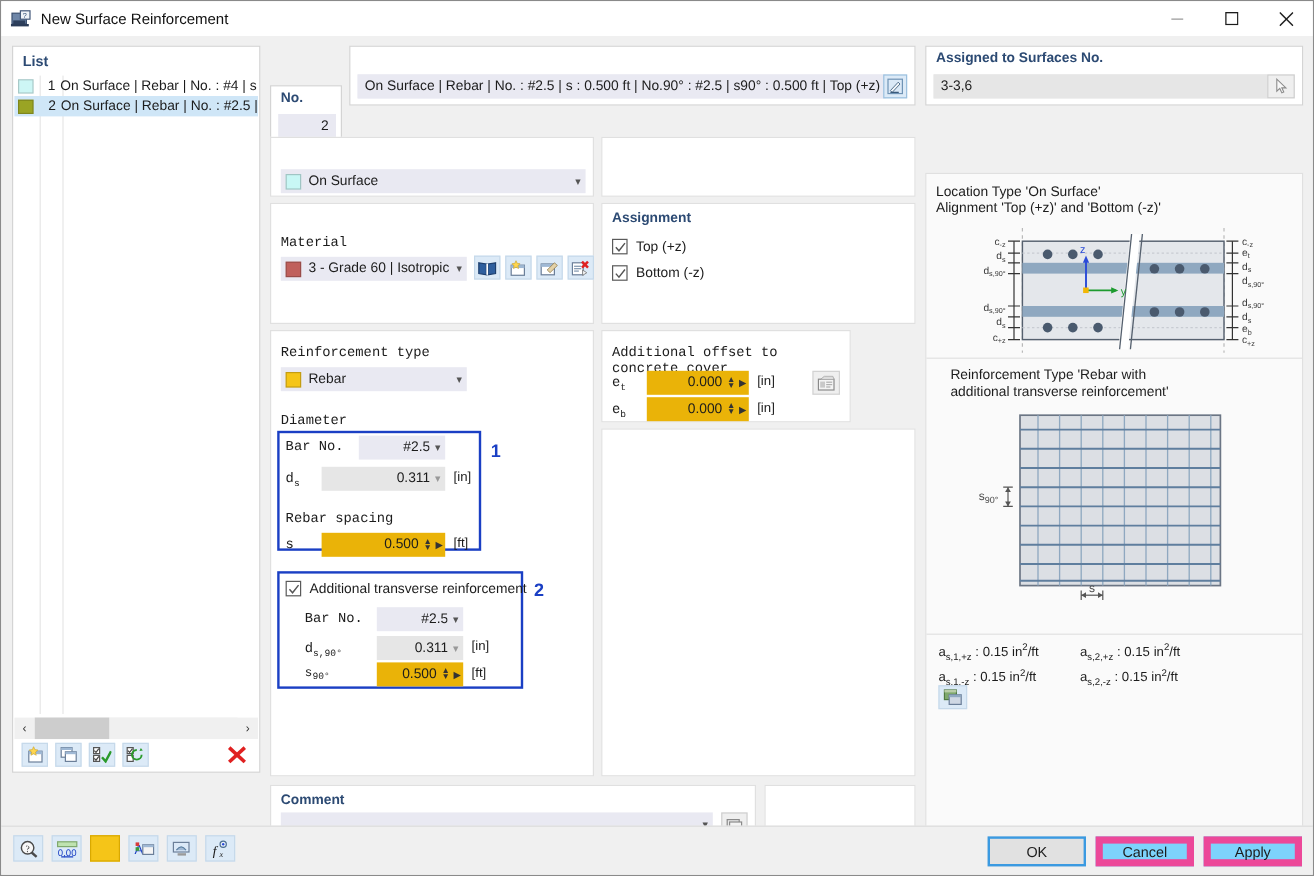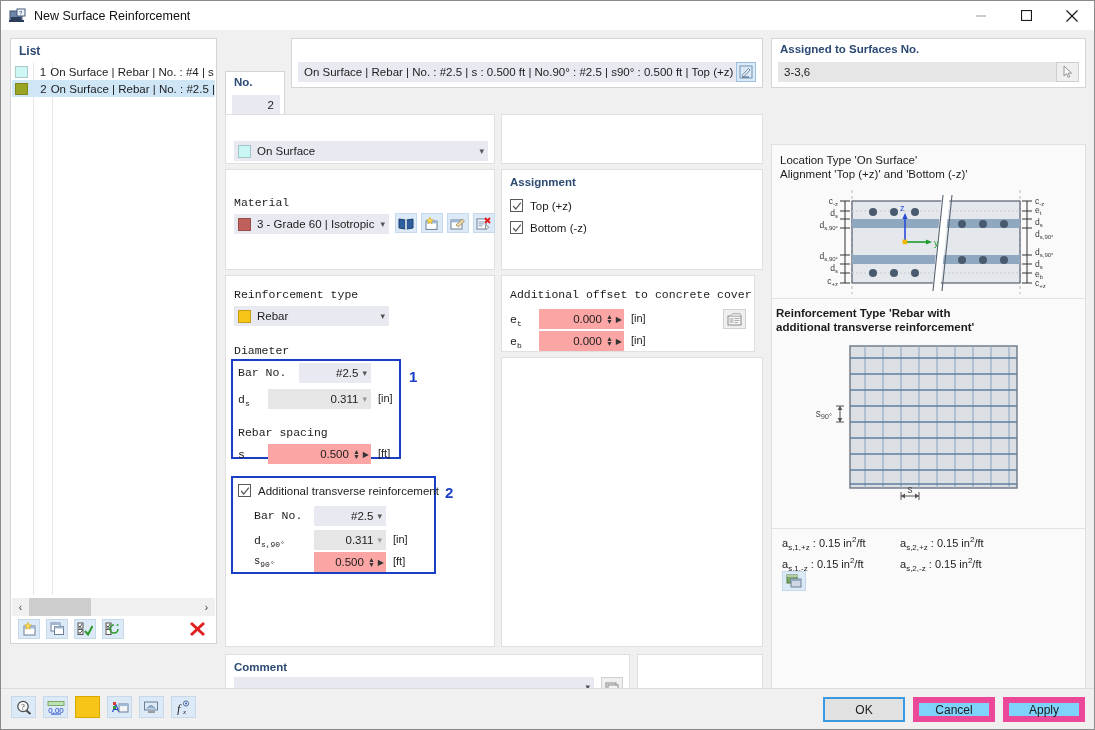--- a/index.html
+++ b/index.html
@@ -69,21 +69,21 @@
   .cpanel { position:absolute; background:#ffffff; border:1px solid #e0e0e0; }
   .cpanel .hdr { font-size:11.5px; font-weight:bold; color:#2c4a73; padding:6px 0 0 8px; }
   .lbl { font-size:11.5px; color:#1c1c1c;font-family:Liberation Mono, monospace; }
 
   .combo { background:#e9e9f2; height:20px; display:flex; align-items:center; padding:0 4px; font-size:11.5px; position:relative; }
   .combo .csw { width:13px; height:13px; margin-right:6px; border:1px solid rgba(0,0,0,.2); flex:none; }
   .combo .cval { flex:1; overflow:hidden; white-space:nowrap; }
   .combo .carrow { color:#555; font-size:9px; margin-left:4px; }
   .combo.gray { background:#e6e6e6; }
 
-  .numfield { background:#fca5a5; height:20px; display:flex; align-items:center; justify-content:flex-end; padding:0 2px 0 5px; font-size:11.5px; }
+  .numfield { background:#eab308; height:20px; display:flex; align-items:center; justify-content:flex-end; padding:0 2px 0 5px; font-size:11.5px; }
   .spin { display:flex; flex-direction:column; margin-left:4px; line-height:5px; font-size:7px; color:#333; }
   .play { margin-left:3px; font-size:8px; color:#333; }
 
   .chk { width:13px; height:13px; border:1px solid #5a5a5a; background:#fff; display:inline-flex; align-items:center; justify-content:center; flex:none; }
   .chkrow { display:flex; align-items:center; gap:7px; font-size:11.5px; }
 
   .callout { position:absolute; border:2px solid #1a3fc4; }
   .calnum { position:absolute; color:#1a3fc4; font-weight:bold; font-size:15px; }
 
   .unit { font-size:11px; color:#1c1c1c; }
@@ -387,21 +387,21 @@
       <div class="chkrow" style="position:absolute; left:8px; top:51px;">
         <span class="chk">
           <svg width="10" height="10" viewBox="0 0 10 10">
               <path d="M1.2 5 L3.8 8 L8.8 1.6" stroke="#555" fill="none" stroke-width="1.2"></path>
             </svg>
         </span>
         <span>Bottom (-z)</span>
       </div>
     </div>
 
-    <div class="cpanel" style="left:500px; top:245px; width:254px; height:77px;padding-left:36px;">
+    <div class="cpanel" style="left:500px; top:245px; width:208px; height:77px;padding-left:36px;">
       <div class="lbl" style="position:absolute; left:8px; top:12px;">Additional offset to concrete cover</div>
       <div class="lbl" style="position:absolute; left:8px; top:37px;">
         <span>e</span><sub>t</sub>
       </div>
       <div class="numfield" style="position:absolute; left:37px; top:33px; width:85px;">
         <span>0.000</span>
         <span class="spin">
             <span>▲</span>
             <span>▼</span>
           </span>
@@ -507,21 +507,21 @@
           <text x="255" y="50">d<tspan font-size="6" dy="2">s,90°</tspan></text>
           <text x="255" y="68">d<tspan font-size="6" dy="2">s,90°</tspan></text>
           <text x="255" y="80">d<tspan font-size="6" dy="2">s</tspan></text>
           <text x="255" y="90">e<tspan font-size="6" dy="2">b</tspan></text>
           <text x="255" y="99">c<tspan font-size="6" dy="2">+z</tspan></text>
         </g>
       </svg>
 
       <div style="position:absolute; left:0; top:153px; width:313px; height:1px; background:#e2e2e2;"></div>
 
-      <div class="info-txt" style="position:absolute; left:4px; top:161px;font-weight:bold;">
+      <div class="info-txt" style="position:absolute; left:20px; top:161px;">
         <div>Reinforcement Type 'Rebar with</div>
         <div>additional transverse reinforcement'</div>
       </div>
 
       <svg style="position:absolute; left:8px; top:195px;" width="298" height="160" viewBox="0 0 298 160">
         <rect x="70" y="6" width="167" height="142" fill="#dcdfe4" stroke="#6b7584" stroke-width="1.4"></rect>
         <g stroke="#8fa8c0" stroke-width="1.1">
           <line x1="85" y1="6" x2="85" y2="148"></line>
             <line x1="103" y1="6" x2="103" y2="148"></line>
           <line x1="121" y1="6" x2="121" y2="148"></line>

